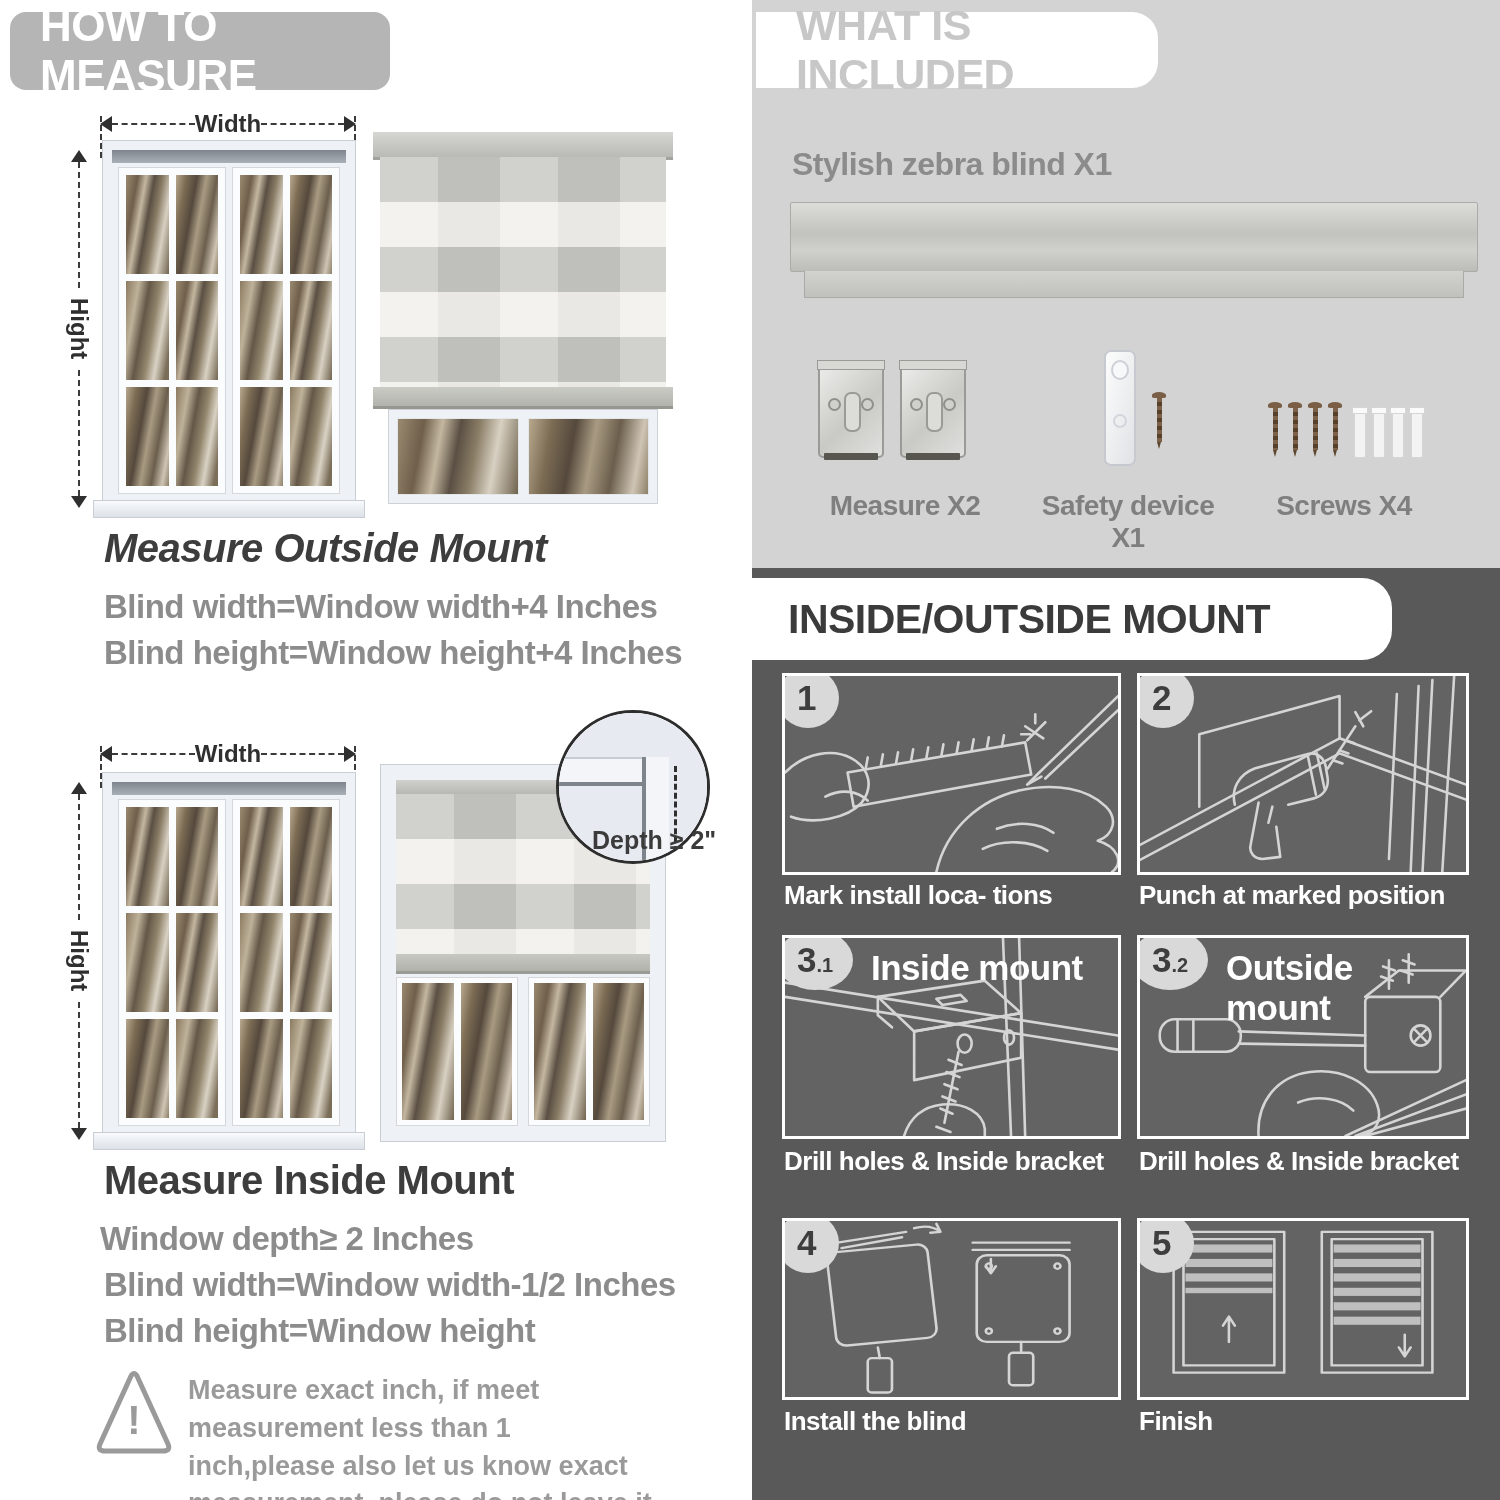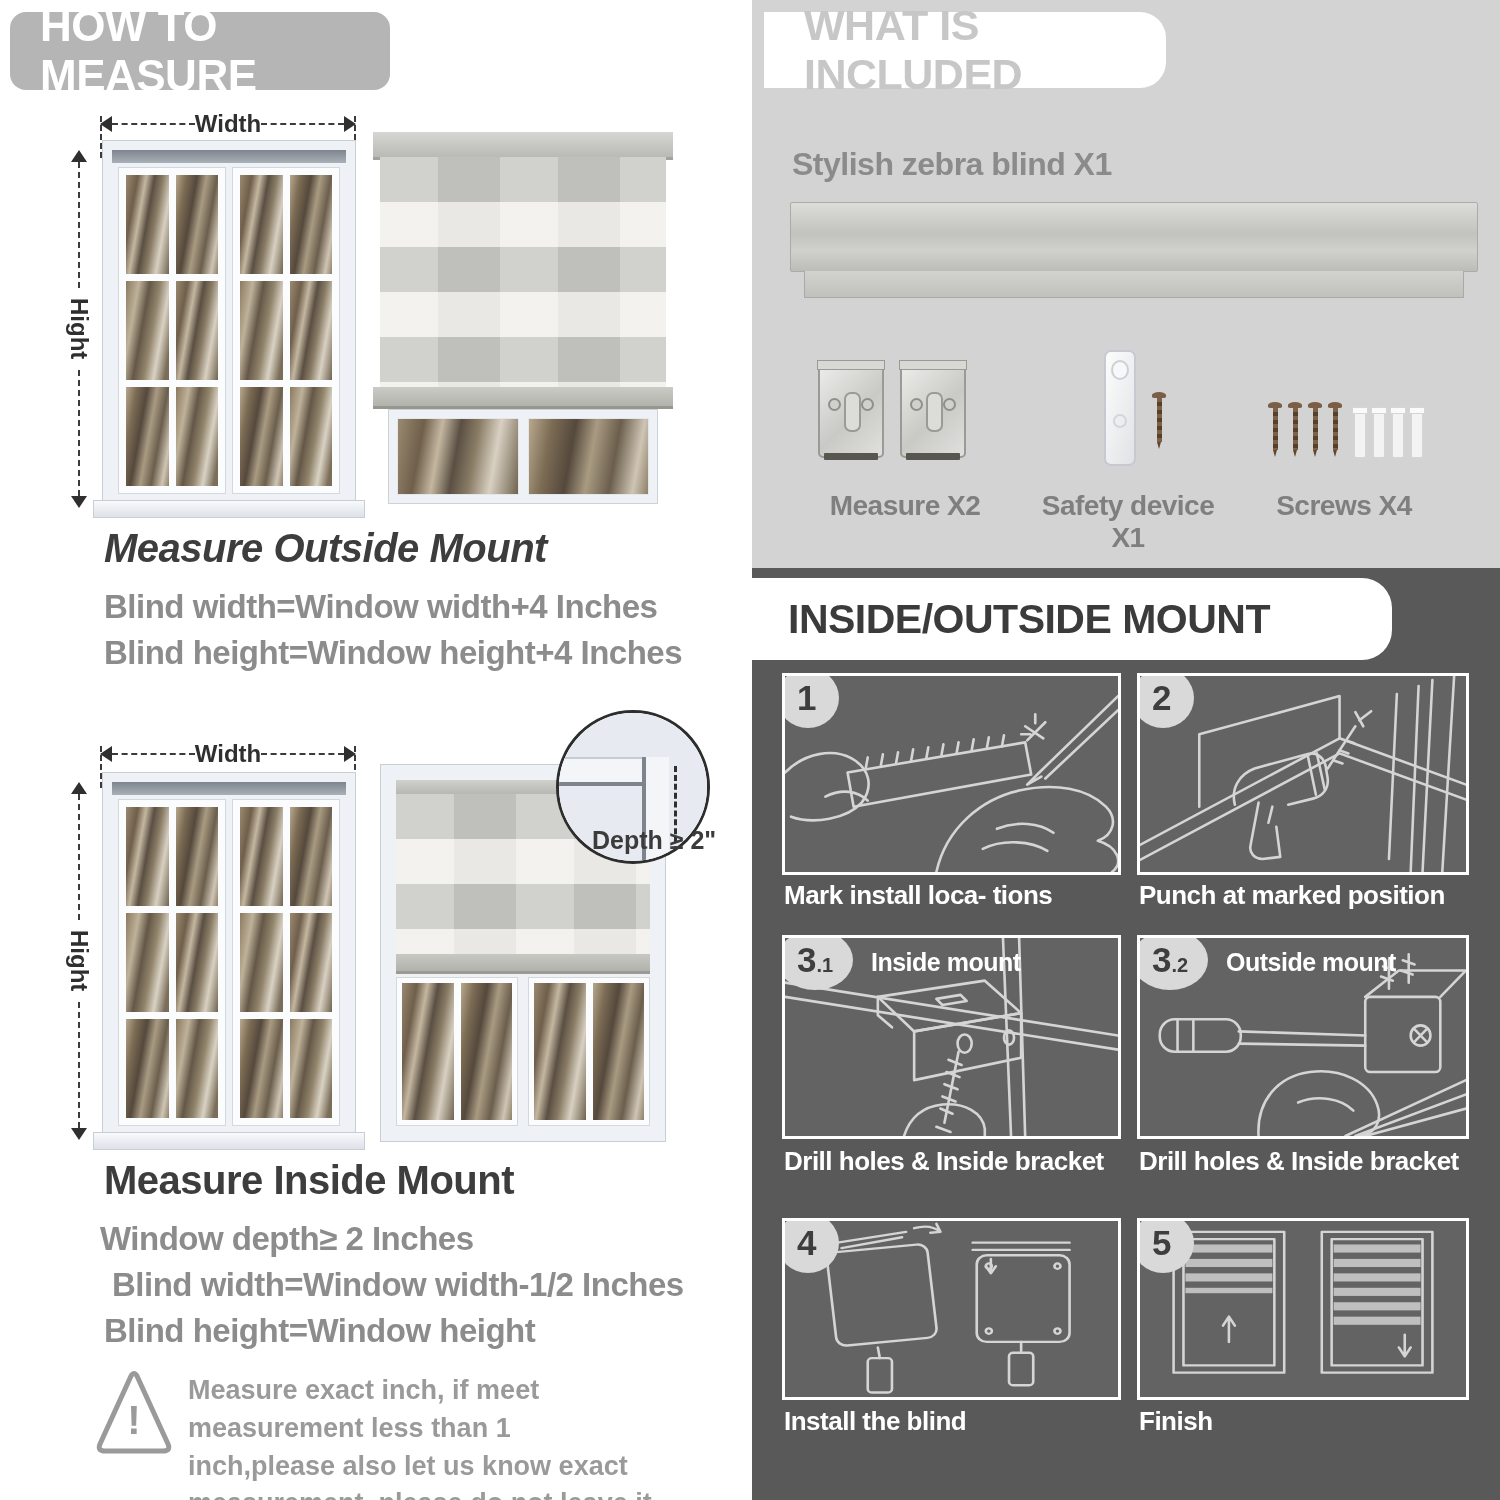--- a/index.html
+++ b/index.html
@@ -102,21 +102,21 @@
   .screw .tip{width:0;margin:0 auto;border-left:2.5px solid transparent;border-right:2.5px solid transparent;border-top:7px solid #5f482f;}
   .anchor{position:absolute;width:10px;background:#f3f3f3;border:1px solid #d5d5d5;border-radius:2px;}
   .anchor .collar{position:absolute;top:-4px;left:-3px;right:-3px;height:5px;background:#fafafa;border:1px solid #d5d5d5;}
 
   
   .panel-dark{background:#595959;}
   .step-panel{border:3px solid #fff;background:#636363;overflow:hidden;}
   .badge{position:absolute;top:-8px;left:-8px;height:60px;background:#d9d9d9;border-radius:50%;}
   .badge .txt{position:absolute;left:20px;top:12px;font-size:35px;font-weight:bold;color:#3e3e3e;line-height:1;}
   .badge .sub{font-size:20px;font-weight:bold;}
-  .step-title{position:absolute;top:10px;left:72px;color:#fff;font-weight:bold;font-size:25px;letter-spacing:-0.5px;}
+  .step-title{position:absolute;top:10px;left:72px;color:#fff;font-weight:bold;font-size:35px;letter-spacing:-0.5px;}
   .step-caption{font-size:26px;font-weight:bold;color:#fff;letter-spacing:-0.5px;}
   .art{position:absolute;inset:0;width:100%;height:100%;}
   .art path,.art rect,.art line,.art ellipse,.art circle{fill:none;stroke:#d5d5d5;stroke-width:2.6;
       stroke-linecap:round;stroke-linejoin:round;}
   .art .fillbar{fill:#c9c9c9;stroke:none;opacity:0.9;}
 
   .warn-tri path{fill:none;stroke:#9a9a9a;stroke-width:5;stroke-linejoin:round;}
   .warn-bang{position:absolute;left:0;right:0;top:30px;text-align:center;font-size:40px;font-weight:bold;color:#9a9a9a;}
 </style>
 </head>
@@ -245,35 +245,35 @@
     <div class="ab callout" style="left:556px;top:710px;width:148px;height:148px;">
       <div class="co-bg"></div>
       <div class="co-h"></div>
       <div class="co-v"></div>
       <div class="co-dash"></div>
     </div>
     <div class="ab depth-lbl" style="left:592px;top:826px;">Depth ≥ 2"</div>
 
     <div class="ab h2" style="left:104px;top:1158px;">Measure Inside Mount</div>
     <div class="ab gline" style="left:100px;top:1220px;">Window depth≥ 2 Inches</div>
-    <div class="ab gline" style="left:112px;top:1266px;">Blind width=Window width-1/2 Inches</div>
+    <div class="ab gline" style="left:104px;top:1266px;">Blind width=Window width-1/2 Inches</div>
     <div class="ab gline" style="left:104px;top:1312px;">Blind height=Window height</div>
 
     <div class="ab" style="left:94px;top:1368px;width:80px;height:92px;">
       <svg class="warn-tri" width="80" height="92" viewBox="0 0 80 92">
         <path d="M37,8 Q40,3 43,8 L74,76 Q77,83 69,83 L11,83 Q3,83 6,76 Z"></path>
       </svg>
       <div class="warn-bang">!</div>
     </div>
     <div class="ab warn-text" style="left:188px;top:1372px;width:468px;">Measure exact inch, if meet measurement less than 1 inch,please also let us know exact measurement, please do not leave it</div>
   </div>
 
   <div class="ab panel-light" style="left:752px;top:0;width:748px;height:568px;">
 
-    <div class="ab hdr-white hdr-included" style="left:12px;top:12px;width:362px;height:76px;">
+    <div class="ab hdr-white hdr-included" style="left:4px;top:12px;width:362px;height:76px;">
       <span>WHAT IS INCLUDED</span>
     </div>
 
     <div class="ab product-lbl" style="left:40px;top:146px;width:680px;">Stylish zebra blind X1</div>
 
     <div class="ab rail-main" style="left:38px;top:202px;width:686px;height:68px;"></div>
     <div class="ab rail-lip" style="left:52px;top:271px;width:658px;height:26px;"></div>
 
     <div class="ab bracket" style="left:66px;top:364px;width:62px;height:90px;">
       <div class="lip"></div>

